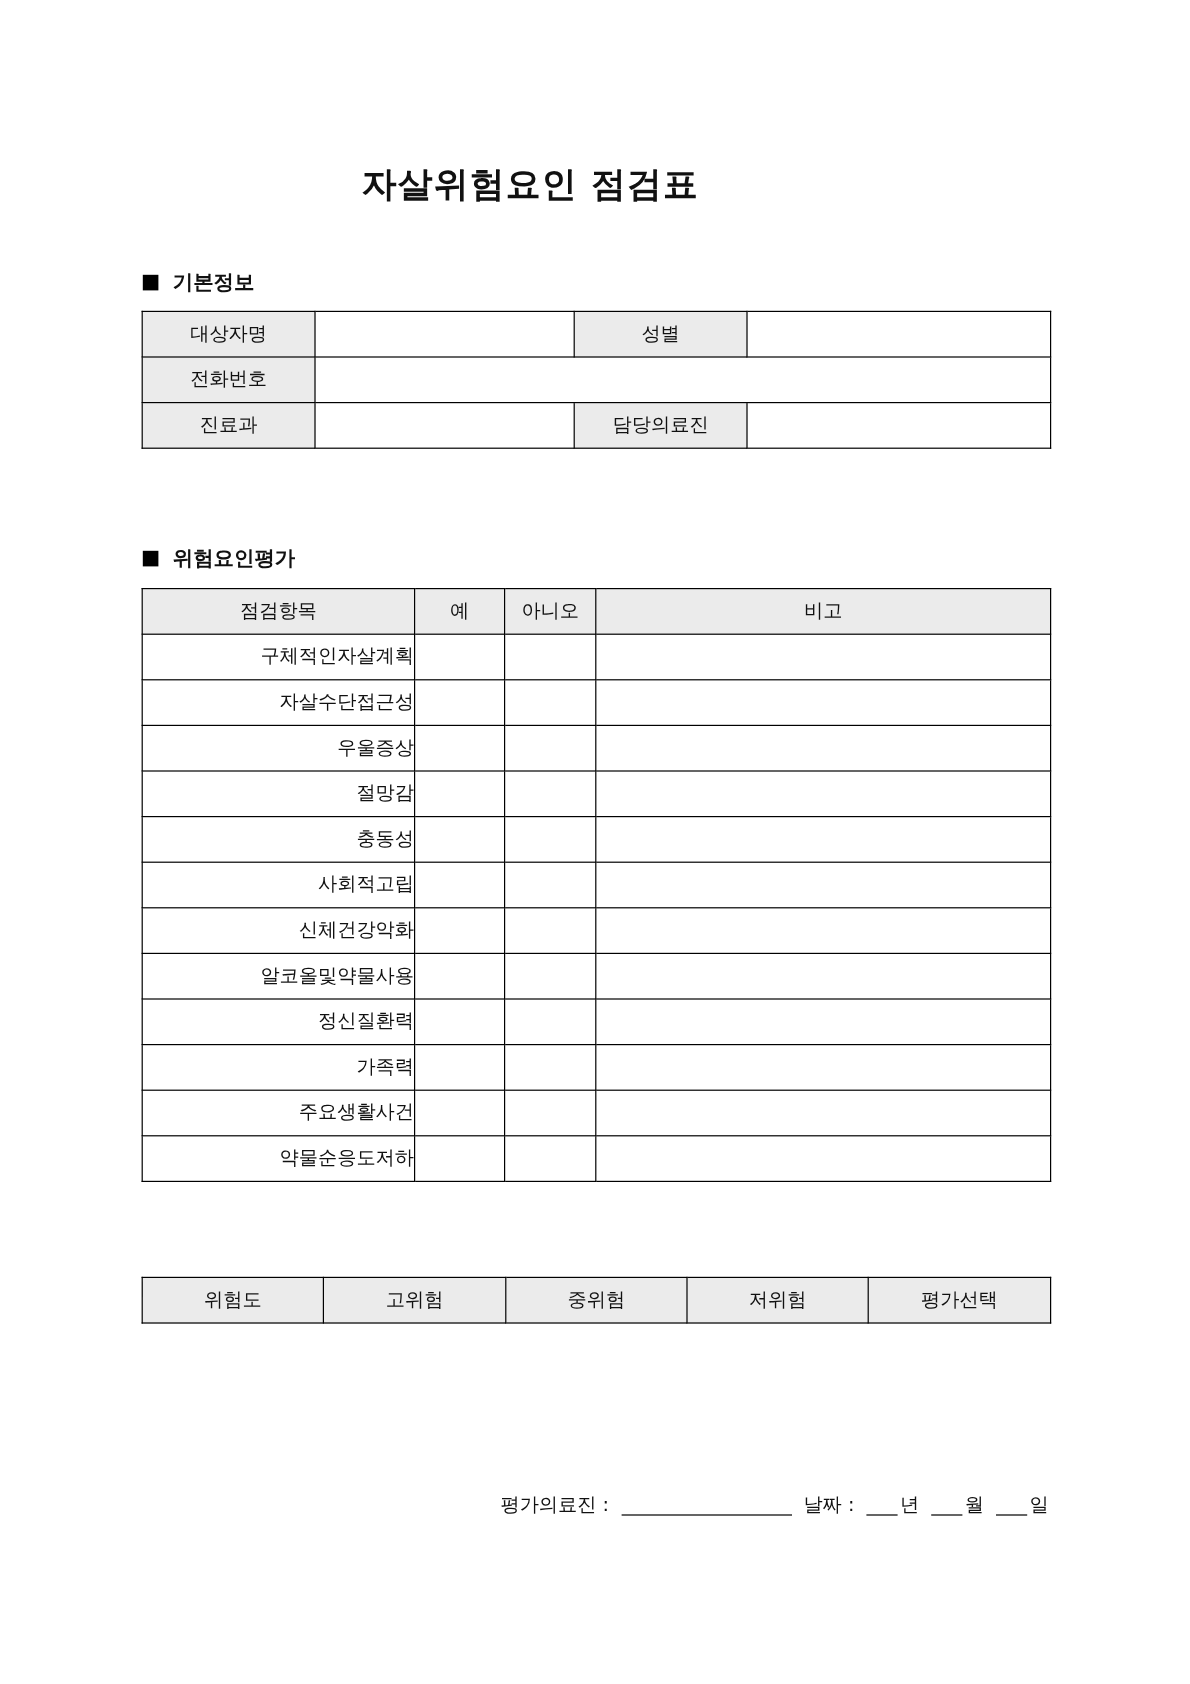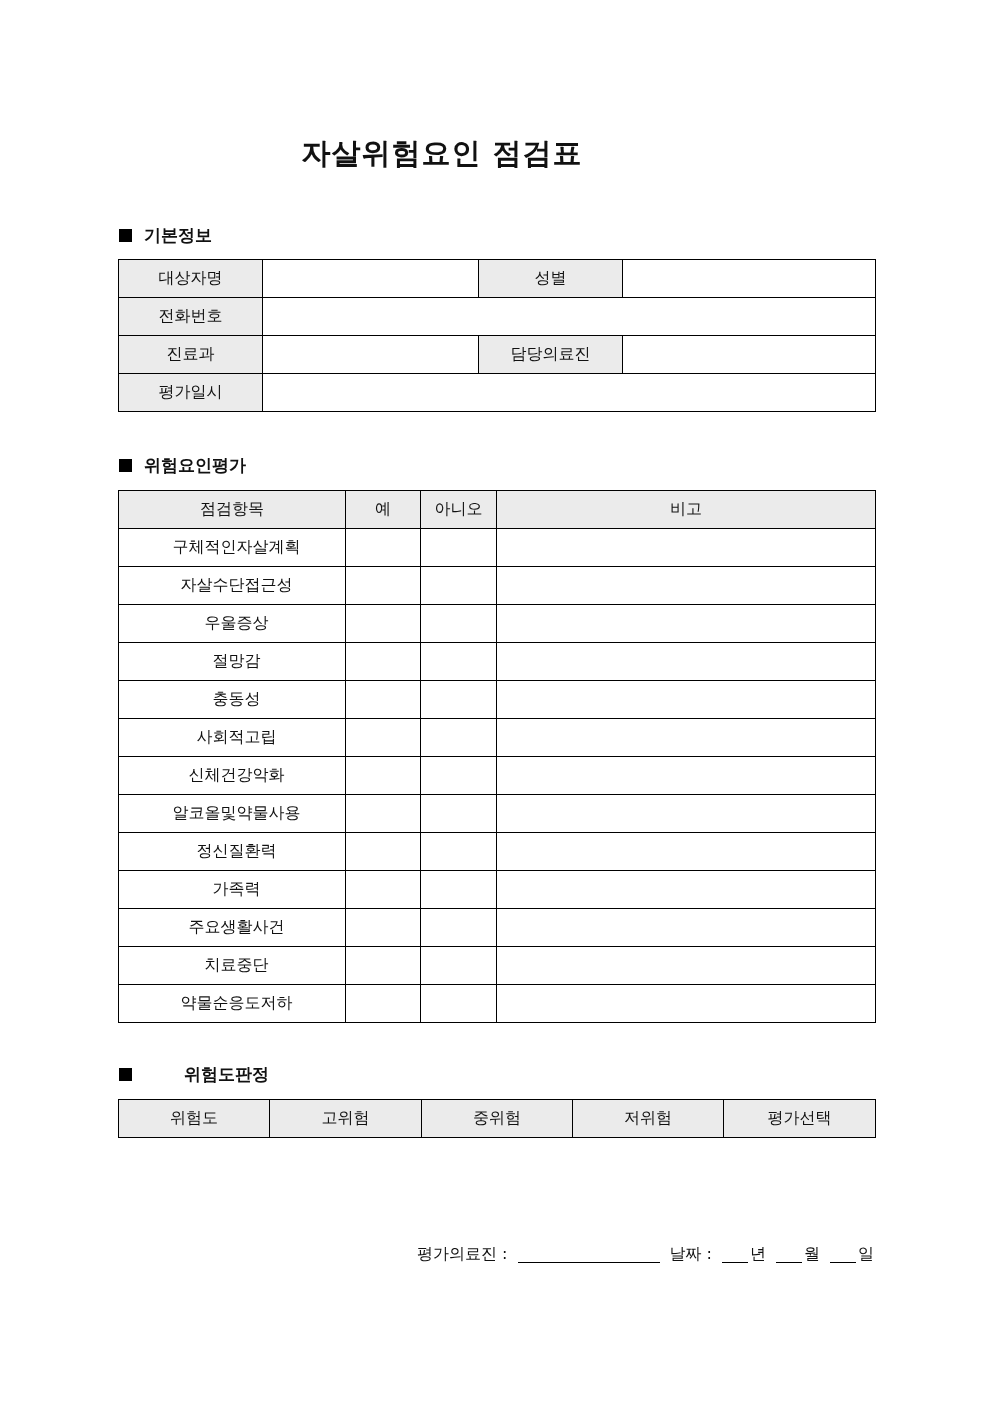--- a/index.html
+++ b/index.html
@@ -23,21 +23,21 @@
   table.form {
     position: absolute; left: 118px; width: 757px;
     border-collapse: collapse; table-layout: fixed;
     font-size: 16px;
     padding-left: 32px;
   }
   table.form td, table.form th {
     border: 1.5px solid #000; height: 37px; padding: 0; font-weight: normal;
   }
   table.form .lbl { background: #ebebeb; text-align: center; }
-  table.form .item { text-align: center; padding-left: 9px; }
+  table.form .item { text-align: right; padding-left: 9px; }
   table.form .blank { background: #fff; }
   .footer {
     position: absolute; top: 1244px; right: 118px; font-size: 16px;
     display: flex; align-items: center; white-space: nowrap;
   }
   .footer .line { display: inline-block; border-bottom: 1px solid #000; height: 16px; margin: 0 2px; }
   .footer .gap { display: inline-block; width: 8px; }
 </style>
 </head>
 <body>
@@ -66,24 +66,20 @@
   <tr>
     <td class="lbl">전화번호</td>
     <td class="blank" colspan="3"></td>
   </tr>
   <tr>
     <td class="lbl">진료과</td>
     <td class="blank"></td>
     <td class="lbl">담당의료진</td>
     <td class="blank"></td>
   </tr>
-  <tr>
-    <td class="lbl">평가일시</td>
-    <td class="blank" colspan="3"></td>
-  </tr>
 </tbody>
   </table>
 
 <div class="section-heading" style="top:454px;">
   <span class="sq"></span>
   <span>위험요인평가</span>
 </div>
 
 <table class="form" style="top:490px;">
   <colgroup>
@@ -161,40 +157,34 @@
         <td class="blank"></td>
         <td class="blank"></td>
       </tr>
       <tr>
         <td class="item">주요생활사건</td>
         <td class="blank"></td>
         <td class="blank"></td>
         <td class="blank"></td>
       </tr>
       <tr>
-        <td class="item">치료중단</td>
-        <td class="blank"></td>
-        <td class="blank"></td>
-        <td class="blank"></td>
-      </tr>
-      <tr>
         <td class="item">약물순응도저하</td>
         <td class="blank"></td>
         <td class="blank"></td>
         <td class="blank"></td>
       </tr>
     </tbody>
 </table>
 
 <div class="section-heading" style="top:1063px;gap:40px;">
   <span class="sq"></span>
   <span>위험도판정</span>
 </div>
 
-<table class="form" style="top:1099px;font-family:Liberation Serif, serif;">
+<table class="form" style="top:1064px;font-family:Liberation Serif, serif;">
   <colgroup>
     <col style="width:151px">
       <col style="width:152px">
       <col style="width:151px">
       <col style="width:151px">
       <col style="width:152px">
   </colgroup>
   <tbody>
       <tr>
     <td class="lbl">위험도</td>

